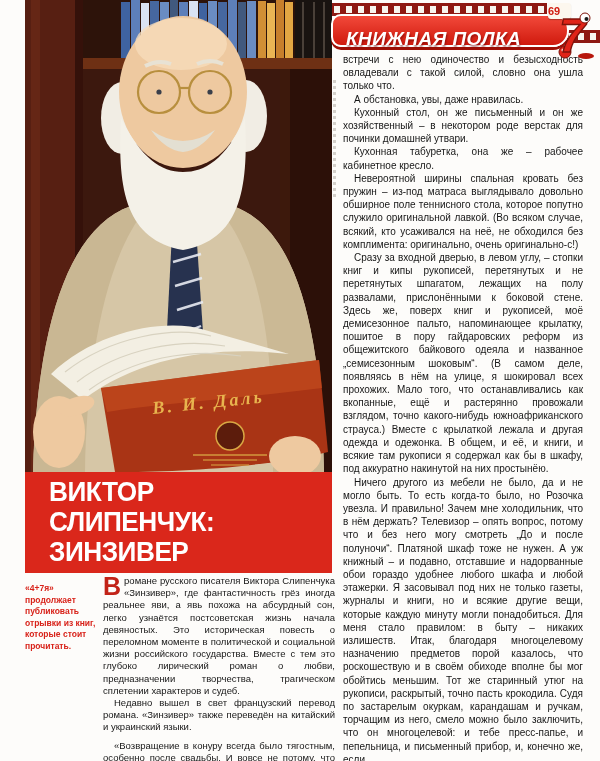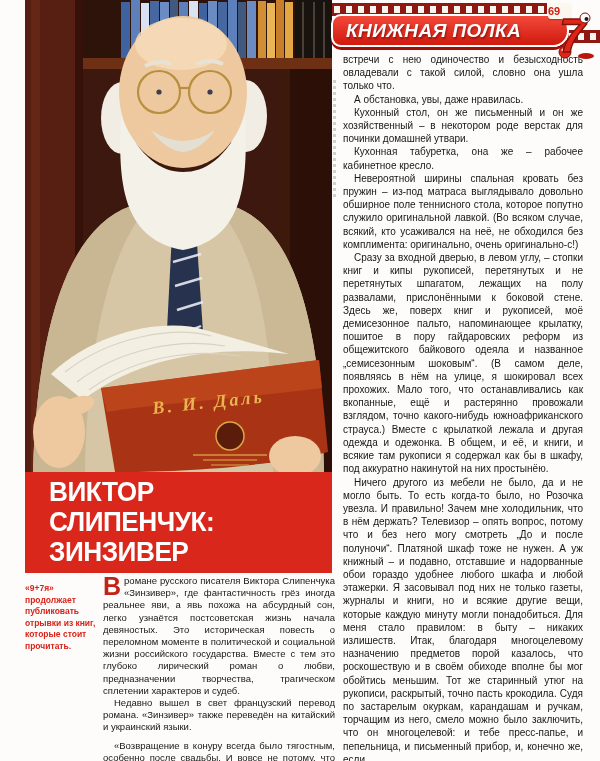--- a/index.html
+++ b/index.html
@@ -10,21 +10,21 @@
   .film-strip{position:absolute;height:7px;
     border-top:3px solid #8e1812;border-bottom:3px solid #8e1812;
     background:repeating-linear-gradient(90deg,#8e1812 0 3px,#f7f4ee 3px 9px,#8e1812 9px 12px);}
   .strip-main{left:331px;top:3px;width:216px;}
   .strip-small{left:551px;top:30px;width:49px;z-index:1;}
   .banner{position:absolute;left:331px;top:14px;width:238px;height:33px;z-index:2;
     background:linear-gradient(#f2493a,#d01a0e);
     border:2px solid #fff;border-radius:10px 16px 16px 10px;
     box-shadow:0 3px 0 #9e0f06;box-sizing:border-box;}
   .banner-title{font-size:19px;font-weight:bold;font-style:italic;color:#fff;
-    letter-spacing:.4px;padding:4px 0 0 13px;text-shadow:1px 2px 2px rgba(110,0,0,.55);
+    letter-spacing:.4px;padding:12px 0 0 13px;text-shadow:1px 2px 2px rgba(110,0,0,.55);
     white-space:nowrap;}
   .page-num{position:absolute;left:548px;top:3px;width:23px;height:16px;z-index:3;
     background:#fcf7ee;border-radius:3px;color:#d11c10;font-weight:bold;font-size:11px;
     text-align:left;line-height:16px;box-shadow:0 1px 1px rgba(0,0,0,.25);}
   .mascot{position:absolute;left:555px;top:7px;width:46px;height:52px;z-index:4;}
 
   
   .photo{position:absolute;left:25px;top:0;width:307px;height:472px;overflow:hidden;}
   .photo-credit{position:absolute;left:333px;top:80px;width:3px;height:120px;
     background:repeating-linear-gradient(#b9b4ac 0 3px,transparent 3px 6px);opacity:.6;}
@@ -154,21 +154,21 @@
     </g>
   </svg>
   <div class="photo-credit"></div>
 
   <div class="headline-block">
     <div>ВИКТОР</div>
     <div>СЛИПЕНЧУК:</div>
     <div>ЗИНЗИВЕР</div>
   </div>
 
-  <div class="sidebar-note">«9+7я» продолжает публиковать отрывки из книг, которые стоит прочитать.</div>
+  <div class="sidebar-note">«4+7я» продолжает публиковать отрывки из книг, которые стоит прочитать.</div>
   <div class="left-text">
     <p><span class="dropcap">В</span><span>романе русского писателя Виктора Слипенчука «Зинзивер», где фантастичность грёз иногда реальнее яви, а явь похожа на абсурдный сон, легко узнаётся постсоветская жизнь начала девяностых. Это историческая повесть о переломном моменте в политической и социальной жизни российского государства. Вместе с тем это глубоко лирический роман о любви, предназначении творчества, трагическом сплетении характеров и судеб.</span></p>
     <p class="p-indent">Недавно вышел в свет французский перевод романа. «Зинзивер» также переведён на китайский и украинский языки.</p>
     <p class="p-indent p-gap">«Возвращение в конуру всегда было тягостным, особенно после свадьбы. И вовсе не потому, что резче обычного бросались в глаза нищета и убогость обстановки. Виною были переживания, связанные с Розочкой. После</p>
   </div>
 
   <div class="right-col">
     <div class="excerpt-top">
         <p>встречи с нею одиночество и безысходность овладевали с такой силой, словно она ушла только что.</p>
         <p>А обстановка, увы, даже нравилась.</p>

